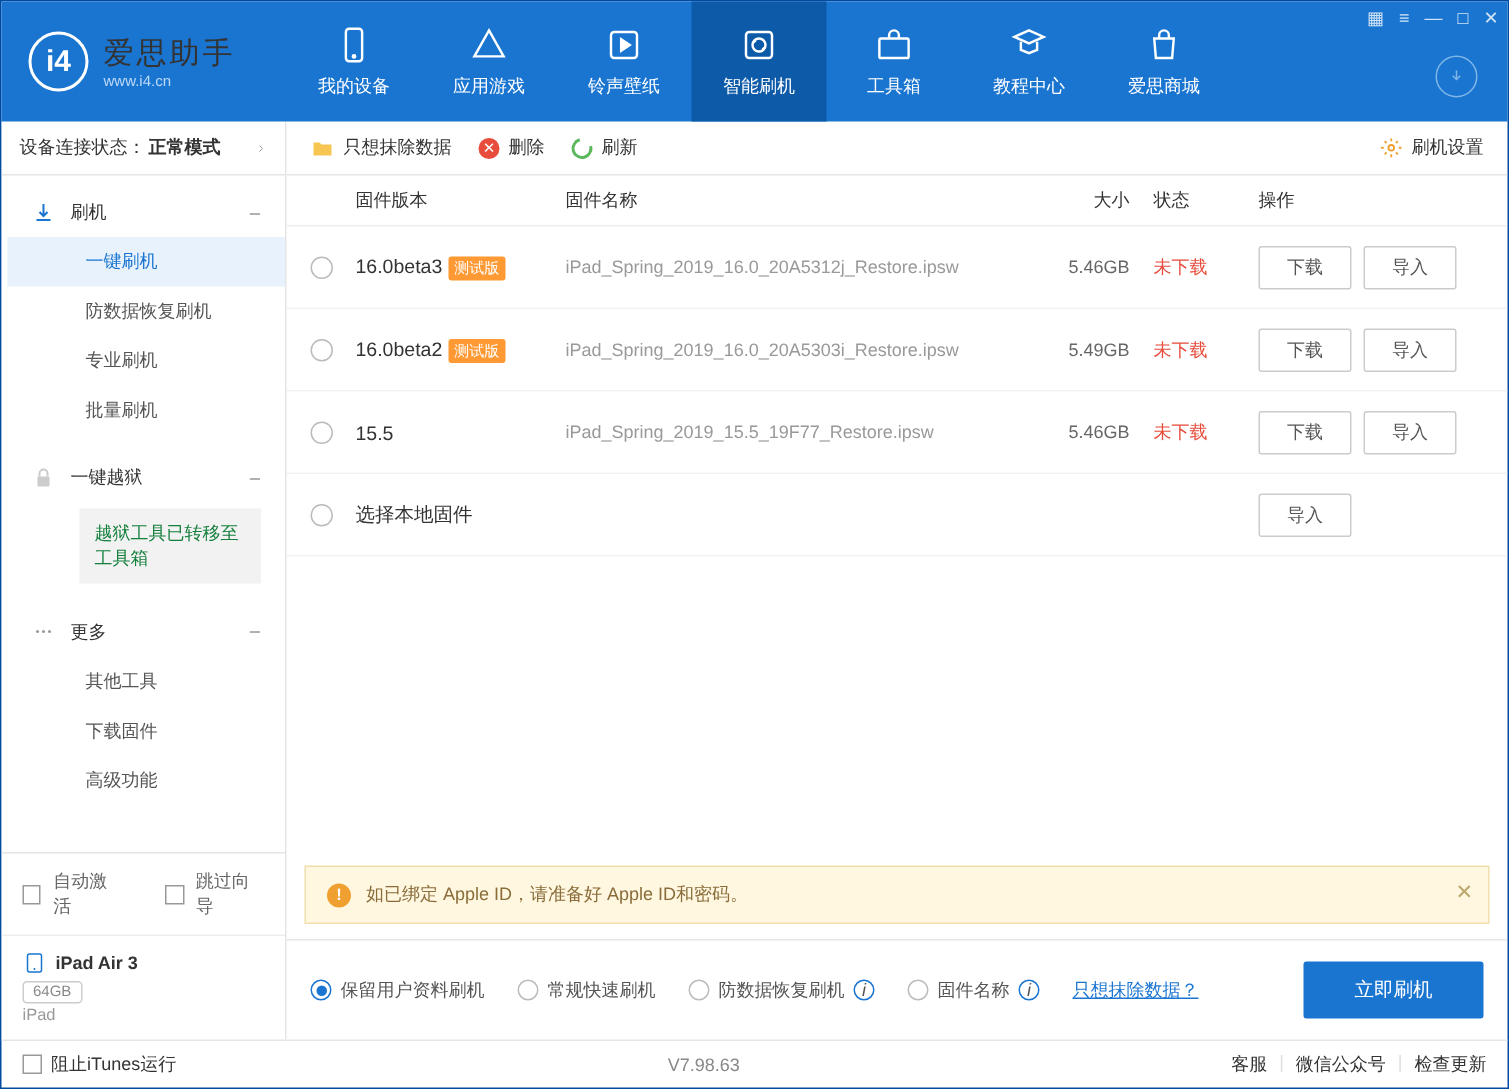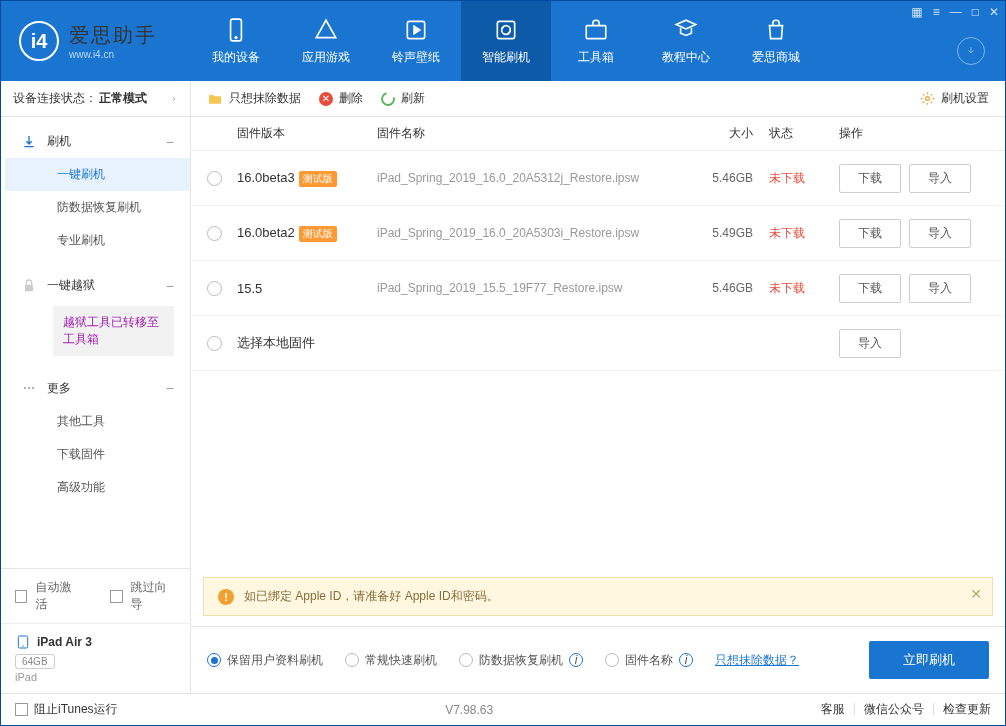--- a/index.html
+++ b/index.html
@@ -24,21 +24,21 @@
 .sidebar{width:190px;border-right:1px solid #e5e5e5;display:flex;flex-direction:column;background:#fff}
 .status-bar{height:36px;border-bottom:1px solid #e5e5e5;display:flex;align-items:center;padding:0 12px;font-size:12px;color:#666}
 .status-bar b{color:#333;margin-left:2px}
 .status-bar svg{width:8px;height:8px;margin-left:auto;stroke:#999;fill:none;stroke-width:2}
 .side-group{padding:8px 0 4px 4px}
 .side-head{display:flex;align-items:center;padding:8px 16px;color:#333;font-size:13px;cursor:pointer}
 .side-head .ico{width:16px;height:16px;margin-right:10px;display:flex;align-items:center;justify-content:center}
 .side-head .minus{margin-left:auto;color:#999;font-size:14px}
 .side-sub{padding:8px 16px 8px 52px;color:#555;font-size:12px;cursor:pointer}
 .side-sub.active{background:#e8f2fc;color:#1a75d1}
-.side-note{margin:4px 16px 4px 48px;background:#f2f2f2;padding:8px 10px;color:#a21caf;font-size:12px;line-height:1.4}
+.side-note{margin:4px 16px 4px 48px;background:#f2f2f2;padding:8px 10px;color:#15803d;font-size:12px;line-height:1.4}
 .side-head.disabled{color:#bbb}
 .side-head.disabled .ico svg{fill:#ccc}
 .side-bottom{margin-top:auto;border-top:1px solid #e5e5e5}
 .sb-row{display:flex;align-items:center;padding:10px 14px;gap:8px}
 .chk{width:13px;height:13px;border:1px solid #999;display:inline-block}
 .sb-row .lbl{font-size:12px;color:#666}
 .device-block{padding:10px 14px;border-top:1px solid #eee}
 .device-name{color:#1a75d1;font-size:14px;font-weight:bold;display:flex;align-items:center;gap:6px}
 .device-name svg{width:16px;height:16px;fill:#1a75d1}
 .storage-pill{display:inline-block;border:1px solid #ccc;border-radius:3px;padding:1px 6px;font-size:10px;color:#888;margin-top:4px}
@@ -184,20 +184,21 @@
               <svg viewBox="0 0 24 24" fill="#1a75d1">
                 <path d="M12 3v12m-4-4l4 4 4-4M5 19h14" stroke="#1a75d1" stroke-width="2" fill="none"></path>
               </svg>
             </span>
           <span>刷机</span>
           <span class="minus">−</span>
         </div>
         <div class="side-sub active">一键刷机</div>
         <div class="side-sub">防数据恢复刷机</div>
         <div class="side-sub">专业刷机</div>
+        <div class="side-sub">批量刷机</div>
       </div>
       <div class="side-group">
         <div class="side-head disabled">
           <span class="ico">
               <svg viewBox="0 0 24 24" fill="#ccc">
                 <rect x="6" y="10" width="12" height="10" rx="1"></rect>
                 <path d="M8 10V7a4 4 0 0 1 8 0v3" fill="none" stroke="#ccc" stroke-width="2"></path>
               </svg>
             </span>
           <span>一键越狱</span>

